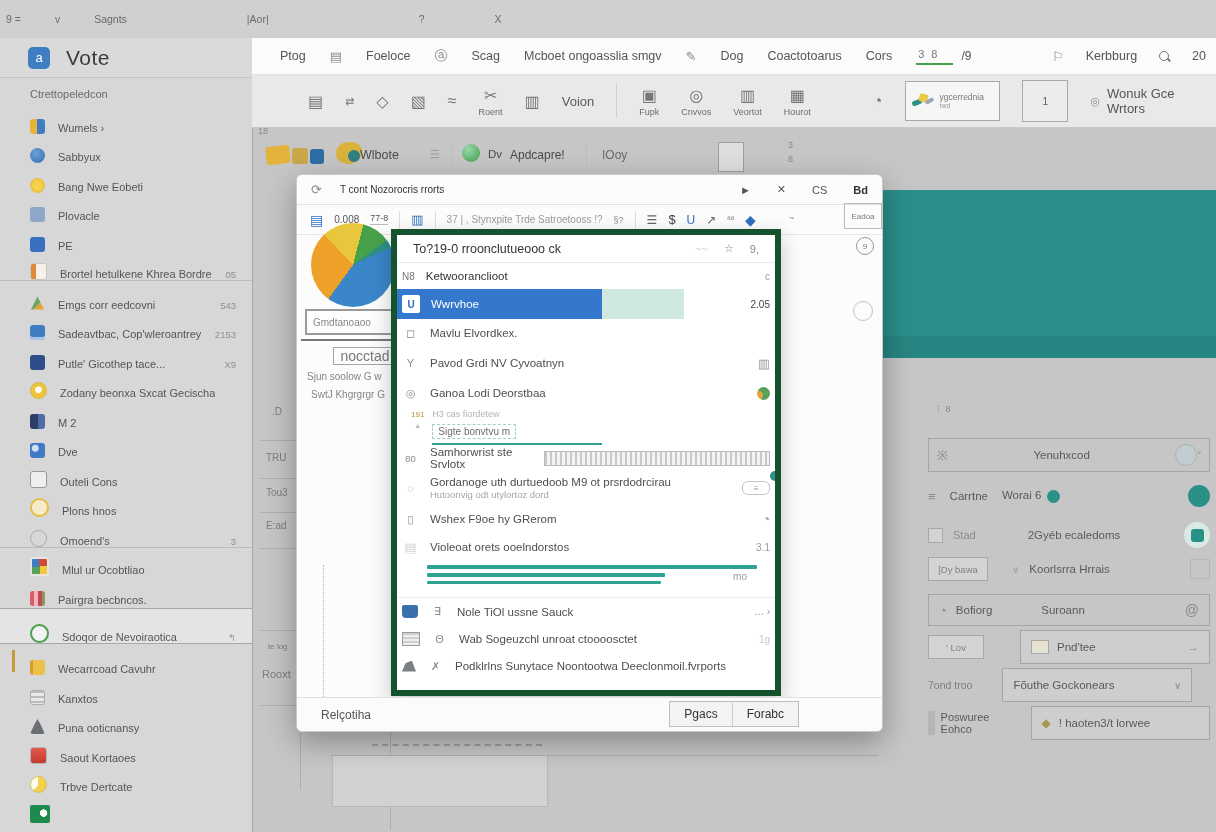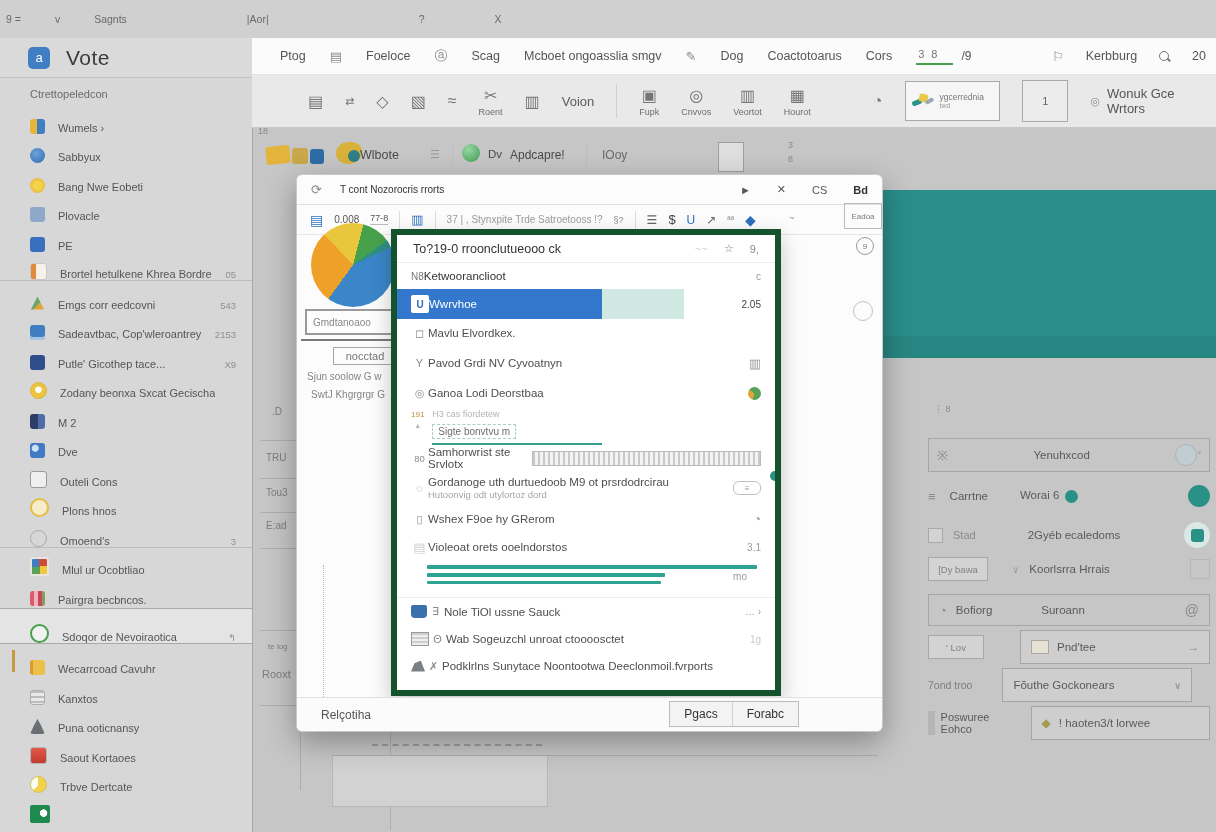--- a/index.html
+++ b/index.html
@@ -136,21 +136,21 @@
                display:flex;align-items:center;gap:11px;padding:0 13px;box-sizing:border-box;font-size:10px;color:#555}
   .tb-sep{width:1px;height:18px;background:#ddd}
   .tb-blue{color:#2e6fbe;font-size:14px}
   .tb-field{color:#9c9c9c;font-size:10px;white-space:nowrap}
   .pie{position:absolute;left:14px;top:48px;width:84px;height:84px;border-radius:50%;
        background:conic-gradient(#e9c73d 0 4%,#47a14b 4% 15%,#2f8f86 15% 18%,#3a86c8 18% 60%,#eda129 60% 88%,#e9c73d 88%)}
   .left-input{position:absolute;left:8px;top:134px;width:128px;height:26px;border:2px solid #9a9a9a;background:#fdfdfd;
               font-size:10px;color:#888;padding:0 6px;box-sizing:border-box;font-family:"Liberation Sans",sans-serif}
   .left-underline{position:absolute;left:4px;top:164px;width:130px;height:2px;background:#787878}
   .left-tag{position:absolute;left:36px;top:172px;width:62px;height:16px;border:1px solid #a5a5a5;
-            font-size:11px;color:#777;display:flex;align-items:center;justify-content:center}
+            font-size:14px;color:#777;display:flex;align-items:center;justify-content:center}
   .left-note{position:absolute;font-size:10px;color:#858585;white-space:nowrap}
   .dlg-dotted{position:absolute;left:26px;top:390px;height:150px;border-left:1px dotted #b5b5b5}
   .dlg-side{position:absolute;font-size:9px;color:#8d8d8d}
   .dlg-side-box{position:absolute;left:547px;top:28px;width:36px;height:24px;border:1px solid #bbb;
                 font-size:8px;color:#777;display:flex;align-items:center;justify-content:center}
   .dlg-side-circle{position:absolute;left:559px;top:62px;width:16px;height:16px;border:1px solid #999;border-radius:50%;
                    font-size:8px;color:#777;display:flex;align-items:center;justify-content:center}
   .dlg-grey-circle{position:absolute;left:556px;top:126px;width:18px;height:18px;border:1.5px solid #c2c2c2;border-radius:50%}
   .dlg-footer{position:absolute;left:0;bottom:0;width:100%;height:34px;border-top:1px solid #e0e0e0;background:#fbfbfb;
               border-radius:0 0 6px 6px;display:flex;align-items:center;padding:0 24px;box-sizing:border-box}
@@ -159,21 +159,21 @@
   .btn{padding:5px 14px;font-size:12px;color:#333}
   .btn + .btn{border-left:1px solid #cfcfcf}
 
   
   .popup{position:absolute;left:94px;top:54px;width:390px;height:467px;background:#fff;border:6px solid #14532d;
          box-shadow:0 8px 20px rgba(0,0,0,.22);box-sizing:border-box;overflow:hidden}
   .pp-header{height:28px;display:flex;align-items:center;padding:0 16px;gap:10px;border-bottom:1px solid #ececec;box-sizing:border-box}
   .pp-title{font-size:12.5px;color:#333}
   .pp-header-right{margin-left:auto;display:flex;gap:16px;align-items:center;font-size:11px;color:#888}
   .pp-faint{color:#cfcfcf}
-  .prow{display:flex;align-items:center;padding:0 14px;font-size:11.5px;color:#4e4e4e;box-sizing:border-box}
+  .prow{display:flex;align-items:center;padding:0 5px;gap:11px;font-size:11.5px;color:#4e4e4e;box-sizing:border-box}
   .pic{flex:0 0 17px;text-align:center;color:#8a8a8a;font-size:11px}
   .ptrail{margin-left:auto;color:#9a9a9a;font-size:10px}
   .prow.section{font-size:11.5px;color:#333}
   .prow.selected{position:relative;color:#fff;
                  background:linear-gradient(90deg,#3478cd 0 205px,#cfe8e2 205px 287px,transparent 287px)}
   .sel-ic{flex:0 0 18px;width:18px;height:18px;background:#fff;border-radius:2px;color:#2e6fbe;font-size:10px;
           display:flex;align-items:center;justify-content:center;font-weight:bold}
   .prow.selected .ptrail{color:#444}
   .mini{display:flex;gap:8px;padding:2px 14px;align-items:flex-start}
   .mini-badge{font-size:8px;color:#c28a3a;line-height:1.4;text-align:center}
@@ -460,21 +460,21 @@
 <div class="rp-row rp-border" style="left:928px;top:438px;width:282px;height:34px;padding:0 8px">
   <span class="rp-glyph">※</span>
   <span style="margin:0 auto">Yenuhxcod</span>
   <span class="rp-circle"></span>
   <span class="panel-tiny" style="position:static">°</span>
 </div>
 
 <div class="rp-row" style="left:928px;top:482px;width:282px;height:28px;gap:14px">
   <span class="rp-glyph">≡</span>
   <span>Carrtne</span>
-  <span style="margin-left:18px"><span>Worai 6</span><span class="rp-tealdot"></span></span>
+  <span style=""><span>Worai 6</span><span class="rp-tealdot"></span></span>
   <span class="rp-bigdot" style="margin-left:auto"></span>
 </div>
 
 <div class="rp-row" style="left:928px;top:520px;width:282px;height:30px;gap:10px">
   <span class="rp-minibox" style="width:15px;height:15px"></span>
   <span style="color:#8a8a8a;font-size:11px">Stad</span>
   <span style="margin-left:42px">2Gyéb ecaledoms</span>
   <span class="rp-toggle" style="margin-left:auto">
       <i></i>
     </span>

